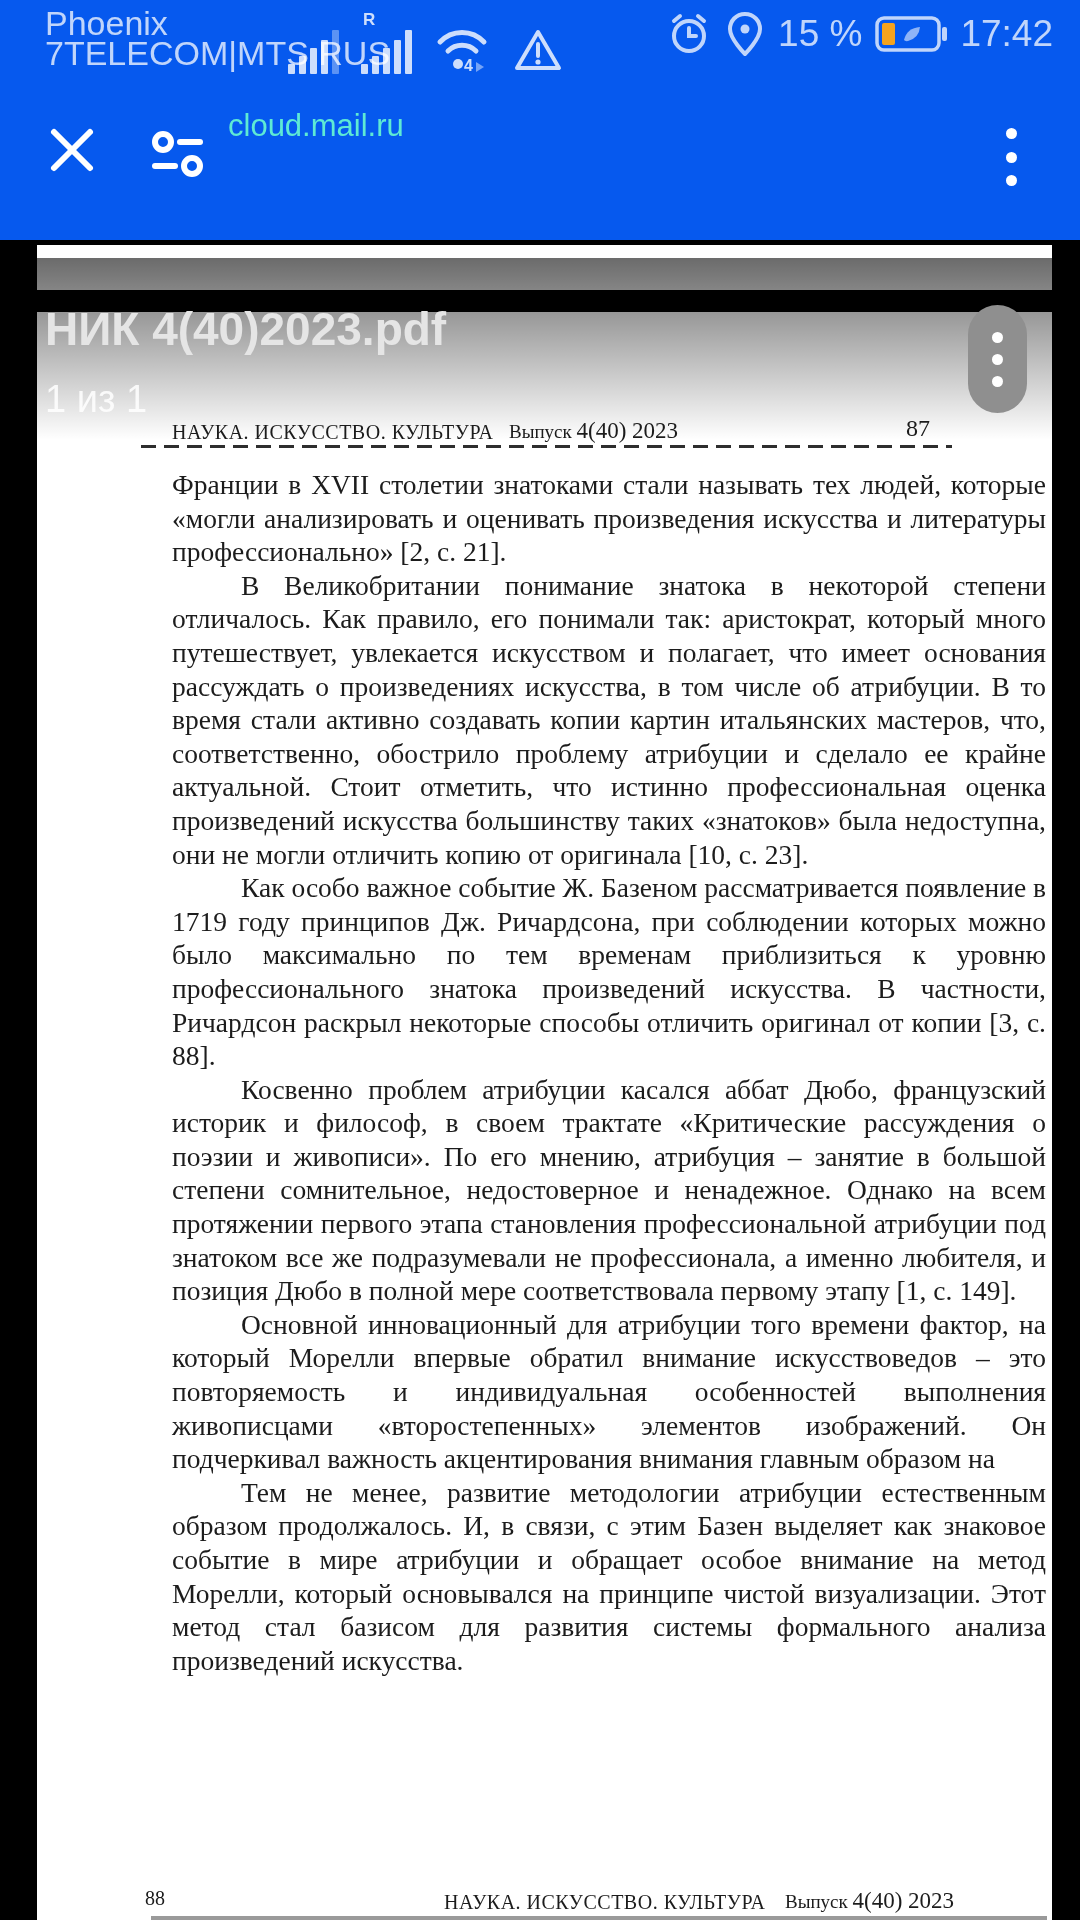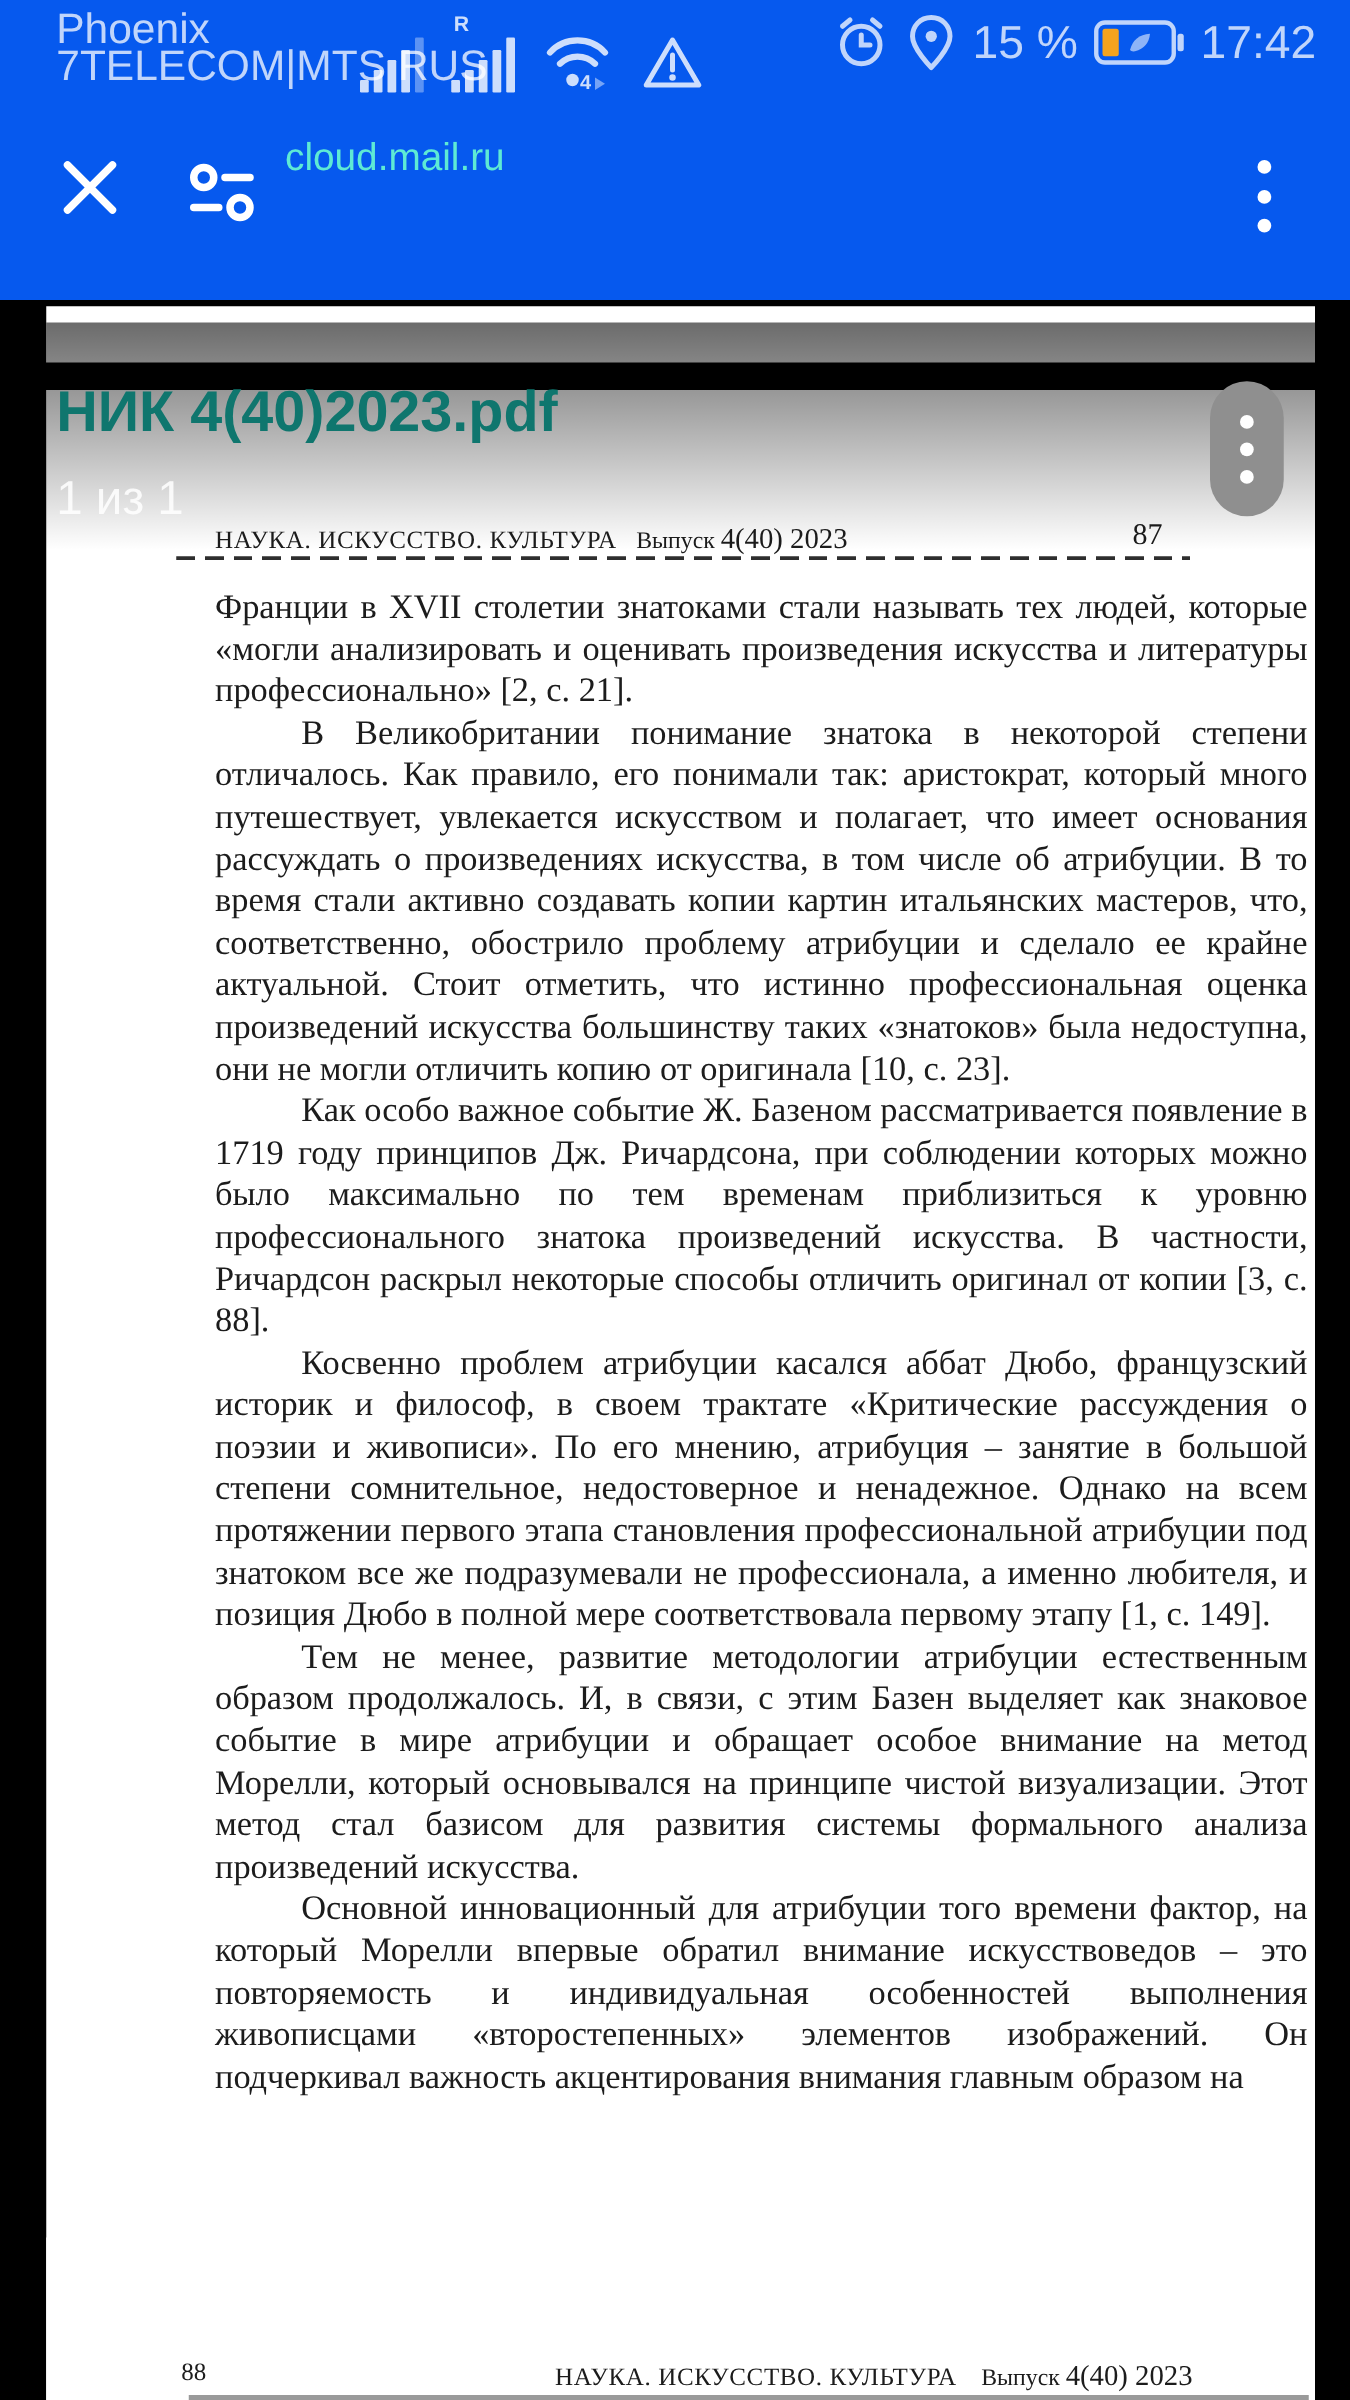--- a/index.html
+++ b/index.html
@@ -29,21 +29,21 @@
          display:flex;flex-direction:column;align-items:center;justify-content:space-between;padding:4px 0;cursor:pointer;}
   .kebab i{width:11px;height:11px;border-radius:50%;background:#fff;}
   
   .viewer{position:absolute;left:0;top:240px;width:1080px;height:1680px;background:#000;overflow:hidden;}
   .page{position:absolute;left:37px;width:1015px;background:#fff;}
   .page-prev{top:5px;height:45px;}
   .page-main{top:72px;height:1834px;}
   .page-next{top:1550px;height:370px;}
   .shade{position:absolute;left:37px;top:18px;width:1015px;height:182px;
          background:linear-gradient(to bottom,rgba(0,0,0,.58),rgba(0,0,0,0));pointer-events:none;}
-  .ov-title{position:absolute;left:45px;top:62px;color:#0f766e;font-size:46px;font-weight:bold;}
+  .ov-title{position:absolute;left:45px;top:62px;color:#e5e5e5;font-size:46px;font-weight:bold;}
   .ov-pages{position:absolute;left:45px;top:138px;color:rgba(255,255,255,.85);font-size:38px;}
   .more-pill{position:absolute;left:968px;top:65px;width:59px;height:108px;border:none;cursor:pointer;
              border-radius:30px;background:#8f8f8f;display:flex;flex-direction:column;
              align-items:center;justify-content:center;gap:11px;}
   .more-pill i{width:11px;height:11px;border-radius:50%;background:#fff;}
   
   .serif{font-family:"Liberation Serif",serif;color:#1c1c1c;}
   .p-journal{position:absolute;left:135px;top:109px;font-size:20px;letter-spacing:.5px;}
   .p-issue{position:absolute;left:472px;top:106px;font-size:19px;}
   .p-issue b{font-size:23px;font-weight:normal;}
@@ -172,22 +172,22 @@
         <span>Выпуск</span>&nbsp;<b>4(40) 2023</b>
       </div>
       <div class="p-num">87</div>
       <div class="dash-line"></div>
 
       <div class="body-text">
         <p class="cont">Франции в XVII столетии знатоками стали называть тех людей, которые «могли анализировать и оценивать произведения искусства и литературы профессионально» [2, с. 21].</p>
         <p>В Великобритании понимание знатока в некоторой степени отличалось. Как правило, его понимали так: аристократ, который много путешествует, увлекается искусством и полагает, что имеет основания рассуждать о произведениях искусства, в том числе об атрибуции. В то время стали активно создавать копии картин итальянских мастеров, что, соответственно, обострило проблему атрибуции и сделало ее крайне актуальной. Стоит отметить, что истинно профессиональная оценка произведений искусства большинству таких «знатоков» была недоступна, они не могли отличить копию от оригинала [10, с. 23].</p>
         <p>Как особо важное событие Ж. Базеном рассматривается появление в 1719 году принципов Дж. Ричардсона, при соблюдении которых можно было максимально по тем временам приблизиться к уровню профессионального знатока произведений искусства. В частности, Ричардсон раскрыл некоторые способы отличить оригинал от копии [3, с. 88].</p>
         <p>Косвенно проблем атрибуции касался аббат Дюбо, французский историк и философ, в своем трактате «Критические рассуждения о поэзии и живописи». По его мнению, атрибуция – занятие в большой степени сомнительное, недостоверное и ненадежное. Однако на всем протяжении первого этапа становления профессиональной атрибуции под знатоком все же подразумевали не профессионала, а именно любителя, и позиция Дюбо в полной мере соответствовала первому этапу [1, с. 149].</p>
+        <p>Основной инновационный для атрибуции того времени фактор, на который Морелли впервые обратил внимание искусствоведов – это повторяемость и индивидуальная особенностей выполнения живописцами «второстепенных» элементов изображений. Он подчеркивал важность акцентирования внимания главным образом на</p>
         <p>Тем не менее, развитие методологии атрибуции естественным образом продолжалось. И, в связи, с этим Базен выделяет как знаковое событие в мире атрибуции и обращает особое внимание на метод Морелли, который основывался на принципе чистой визуализации. Этот метод стал базисом для развития системы формального анализа произведений искусства.</p>
-        <p>Основной инновационный для атрибуции того времени фактор, на который Морелли впервые обратил внимание искусствоведов – это повторяемость и индивидуальная особенностей выполнения живописцами «второстепенных» элементов изображений. Он подчеркивал важность акцентирования внимания главным образом на</p>
       </div>
     </div>
 
     <div class="page page-next serif">
       <div class="f-num">88</div>
       <div class="f-journal">НАУКА. ИСКУССТВО. КУЛЬТУРА</div>
       <div class="f-issue">
         <span>Выпуск</span>&nbsp;<b>4(40) 2023</b>
       </div>
       <div class="f-line"></div>

